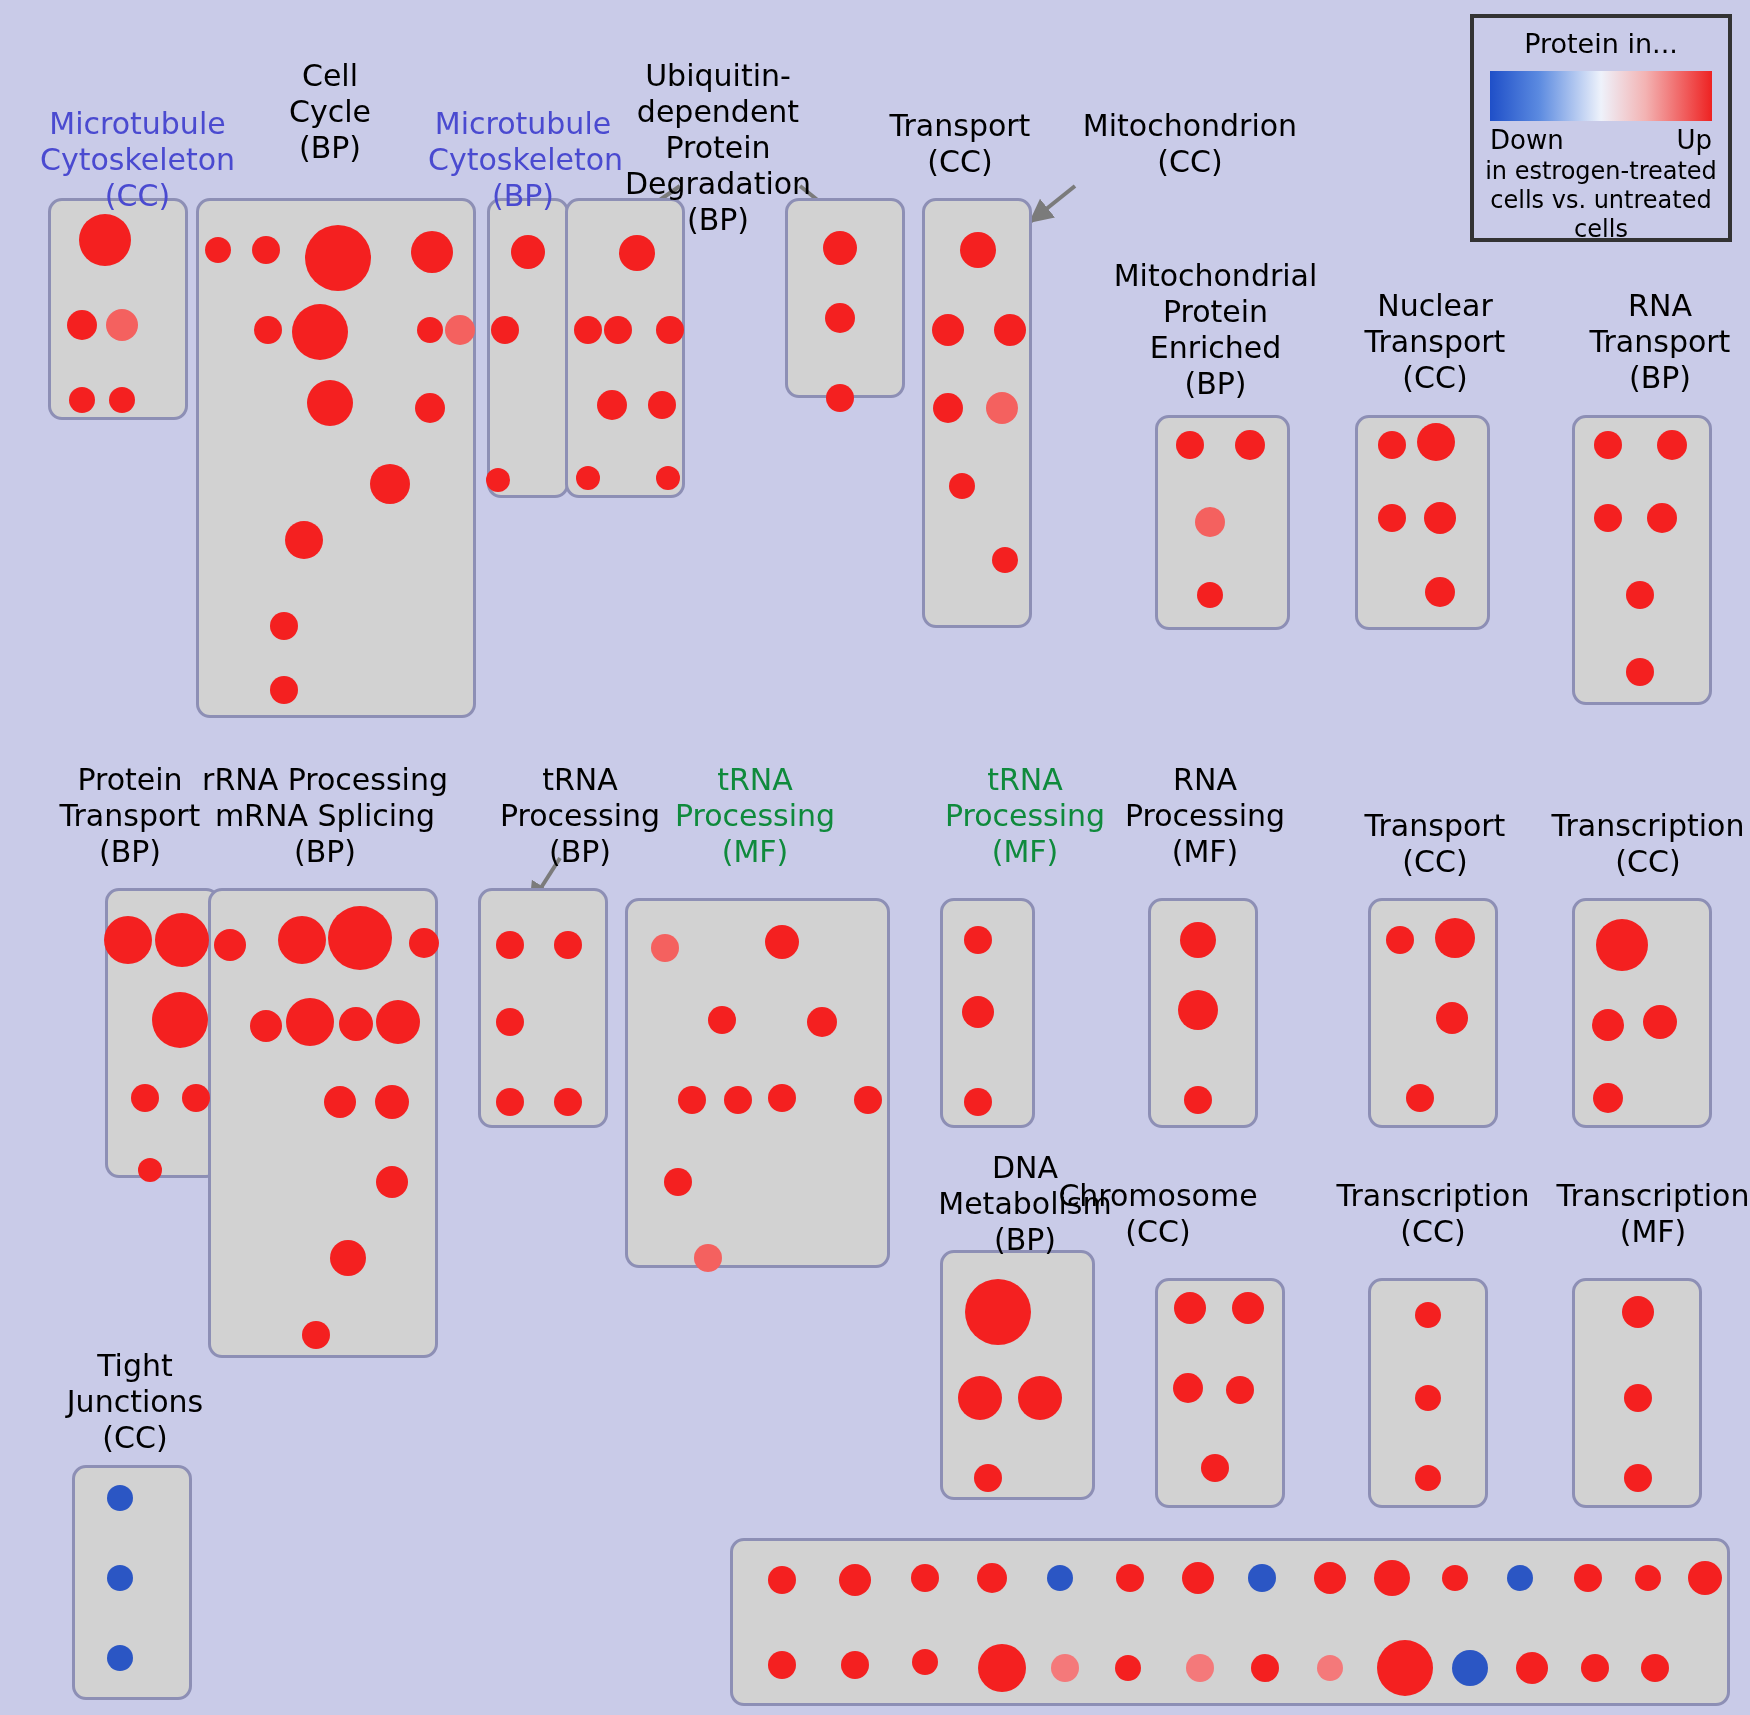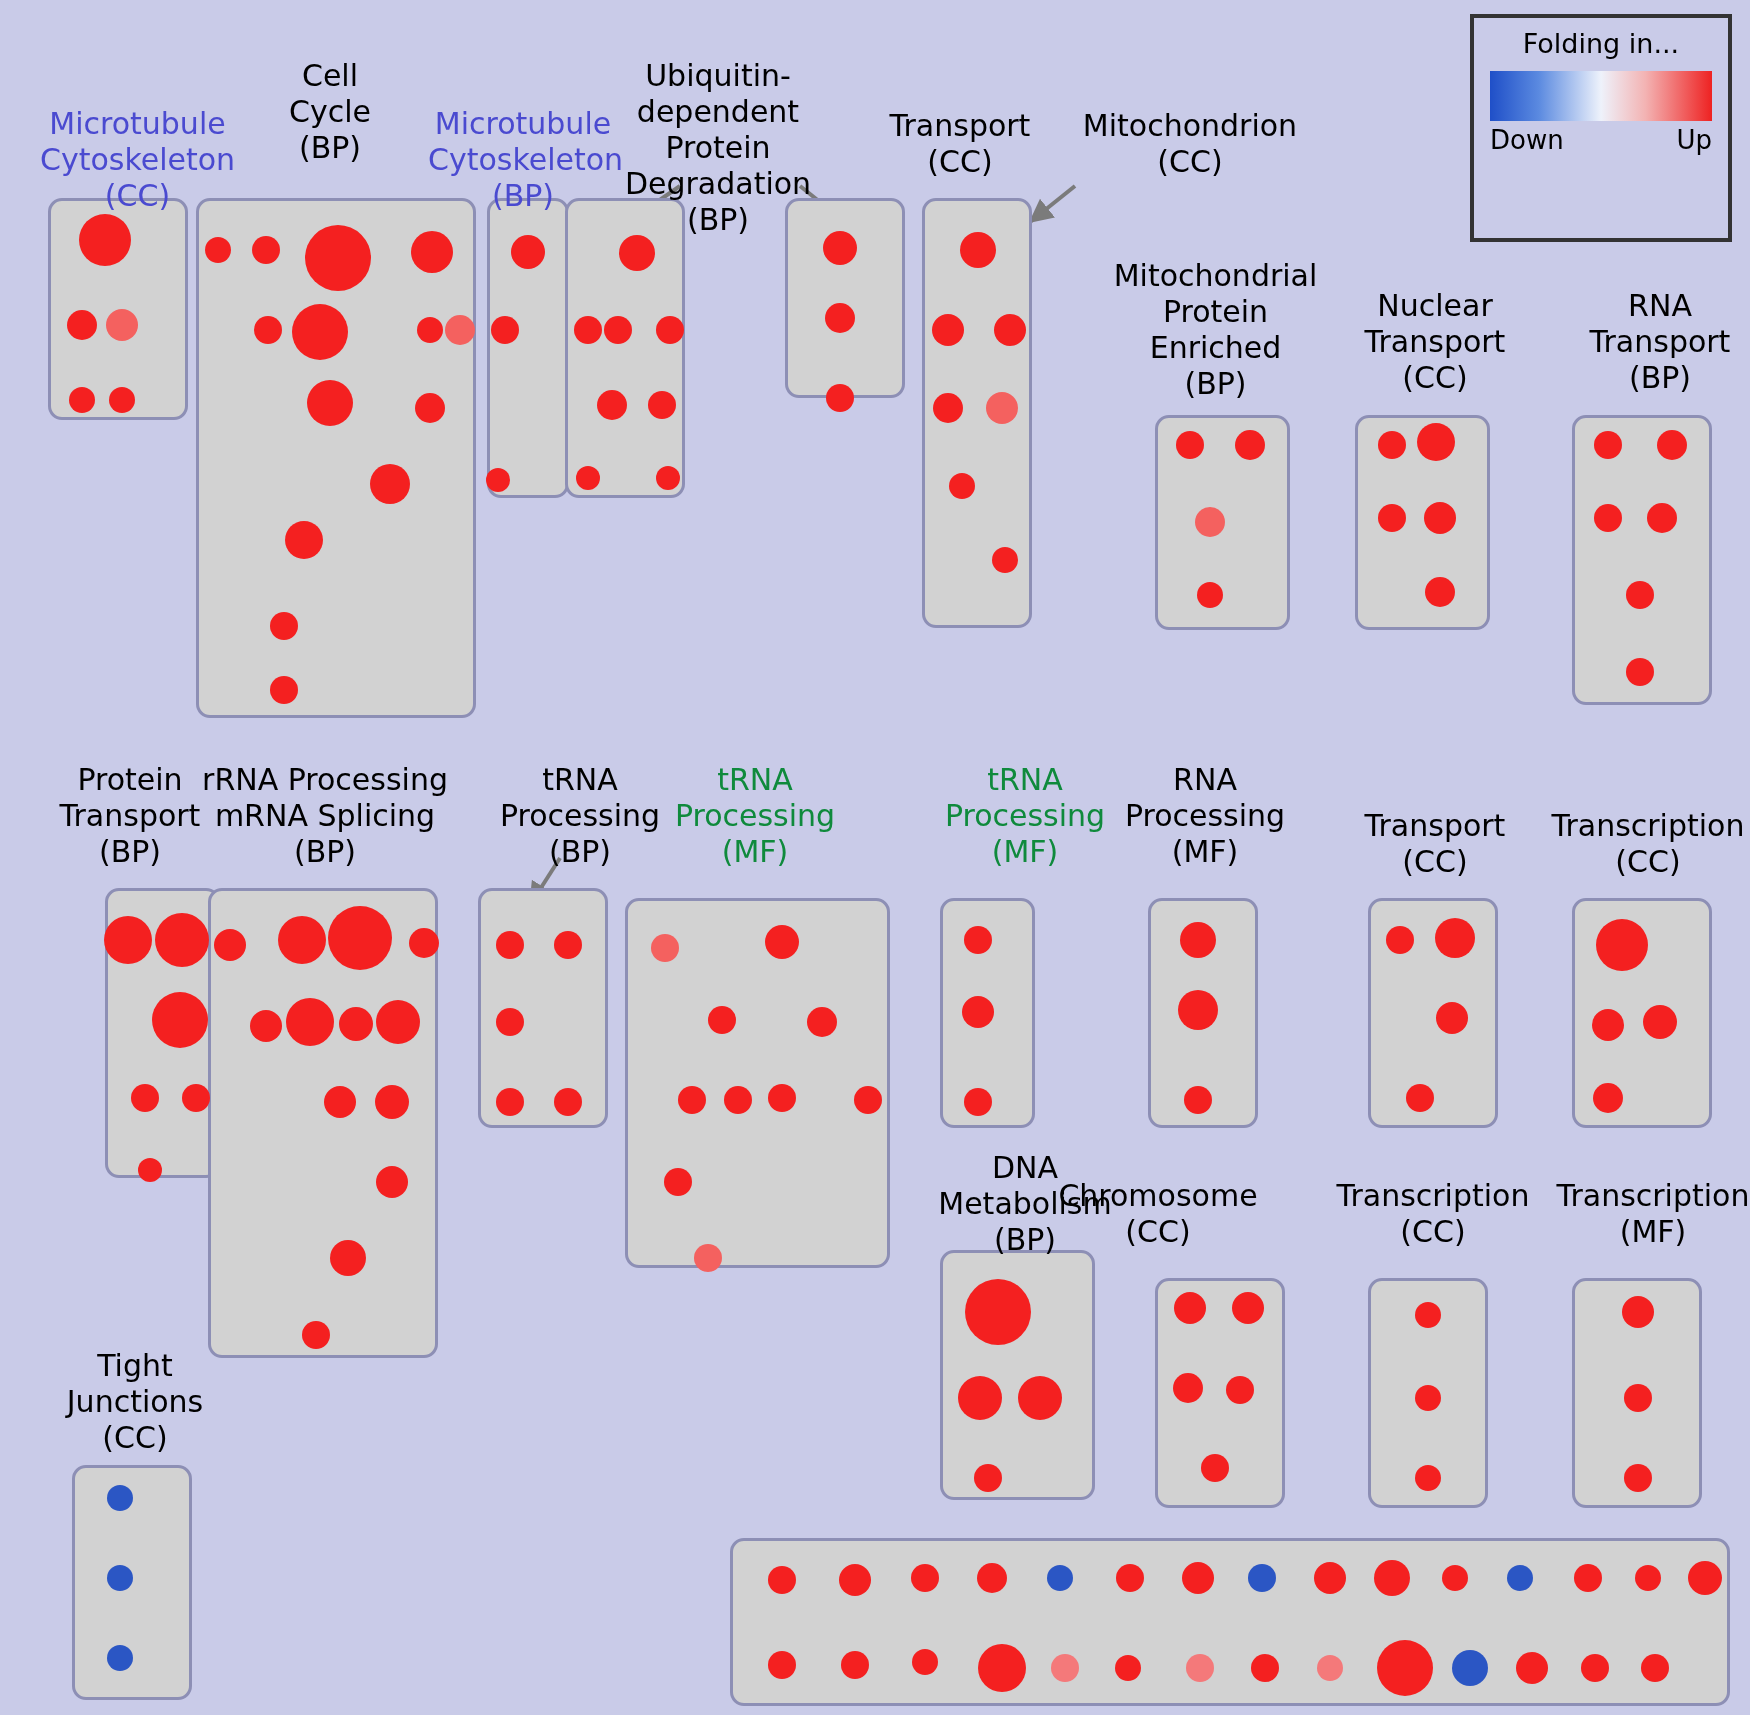--- a/index.html
+++ b/index.html
@@ -419,20 +419,22 @@
 (CC)</div>
       <div class="label" style="left: 1548px; top: 1178px; width: 210px;">Transcription
 (MF)</div>
       <div class="label" style="left: 45px; top: 1348px; width: 180px;">Tight
 Junctions
 (CC)</div>
     </div>
 
 
   <div id="legend">
-    <div class="lg-title">Folding in...</div>
+    <div class="lg-title">Protein in...</div>
     <div class="bar"></div>
     <div class="ends">
       <span>Down</span>
       <span>Up</span>
     </div>
+    <div class="sub">in estrogen-treated cells
+vs. untreated cells</div>
   </div>
 </div>
 
 </body></html>

